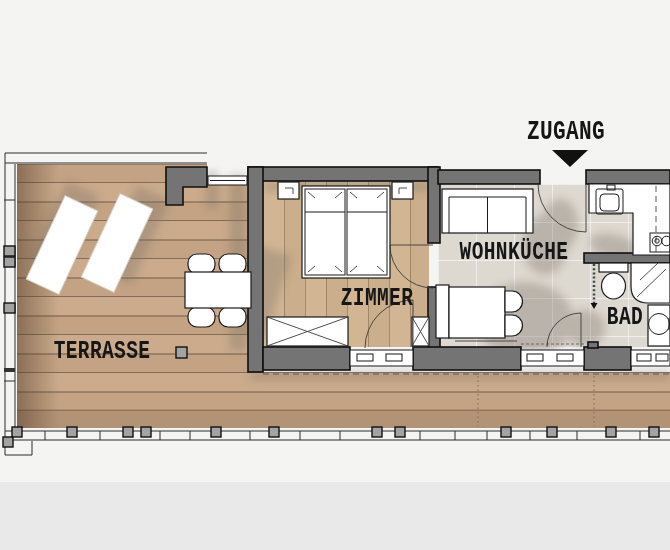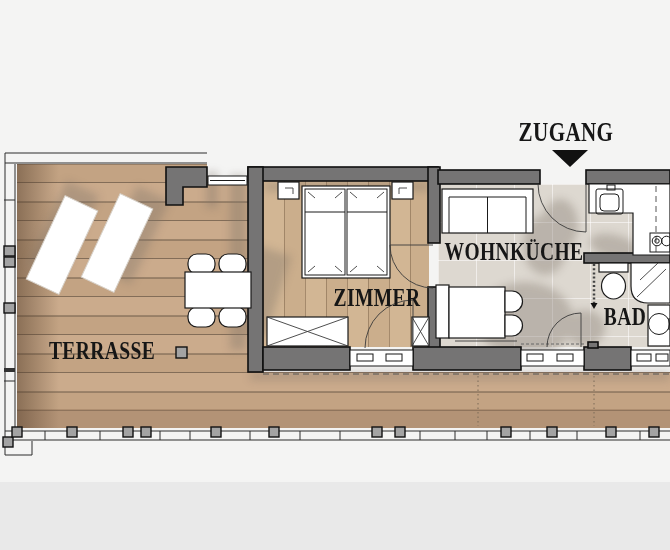--- a/index.html
+++ b/index.html
@@ -1,18 +1,18 @@
 <!DOCTYPE html>
 <html style="--background: #f4f4f3; --wall: #757474; --outline: #101010; --deck-wood-a: #cbab8c; --deck-wood-b: #c3a383; --deck-line: #6e5b49; --room-wood-a: #d2b694; --room-wood-b: #cbae8c; --tile: #ddd8d0; --fixture: #ffffff; --shadow: #7d7268; --label: #161616; --post: #a3a3a3;"><head>
 <meta charset="utf-8">
 <style>
   html,body{margin:0;padding:0;background:#e9e9e9;}
   #stage{position:relative;width:670px;height:482px;overflow:hidden;
          background:var(--background,#f4f4f3);
-         font-family:Liberation Serif, serif;}
+         font-family:Liberation Mono, monospace;}
   #plan-svg{position:absolute;left:0;top:0;}
   .room-label{position:absolute;font-weight:700;font-size:25px;
               color:var(--label,#161616);white-space:nowrap;letter-spacing:.5px;
               transform:translate(-50%,-50%) scaleX(.78);}
   .room-label.big{font-size:27px;}
   
   .wall{fill:var(--wall,#757474);stroke:var(--outline,#101010);stroke-width:1.6;}
   .fixt{fill:var(--fixture,#ffffff);stroke:#1a1a1a;stroke-width:1.2;}
   .ln{fill:none;stroke:#1a1a1a;stroke-width:1;}
   .thin{fill:none;stroke:#3a3a3a;stroke-width:.9;}

